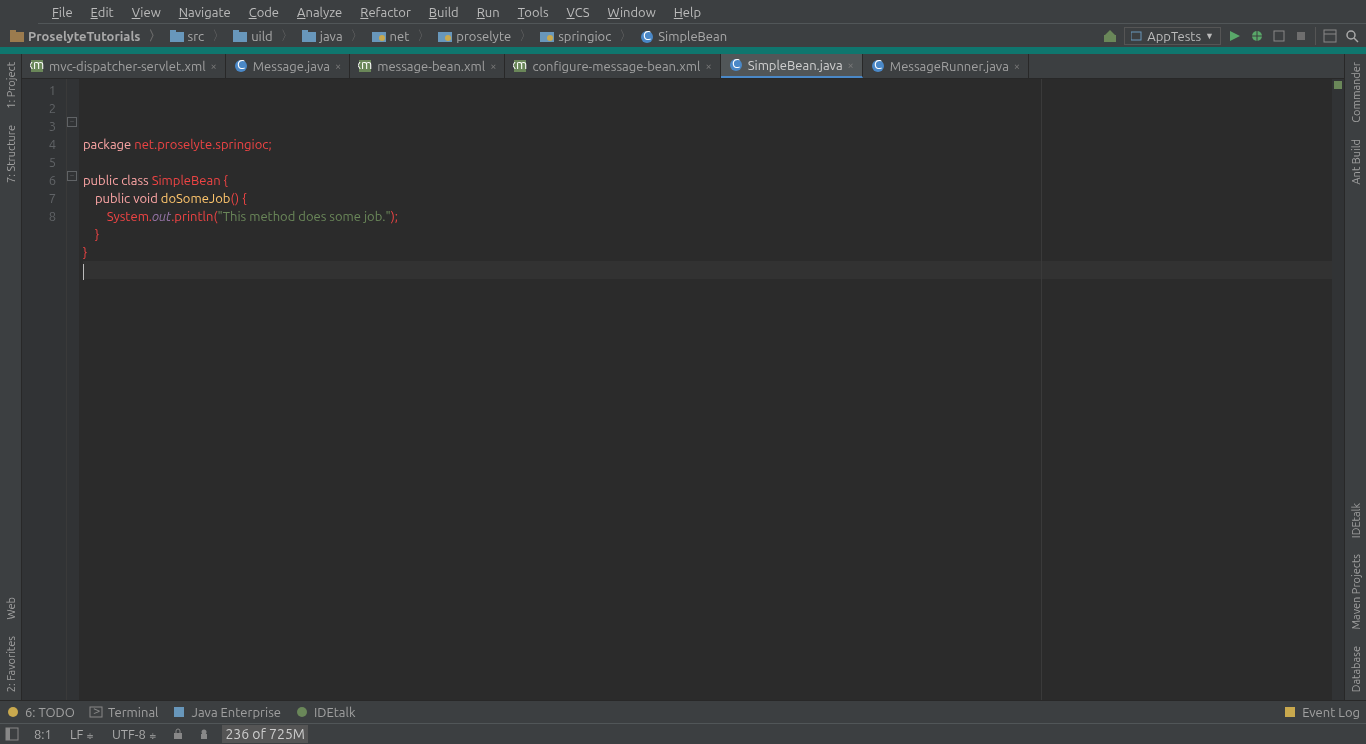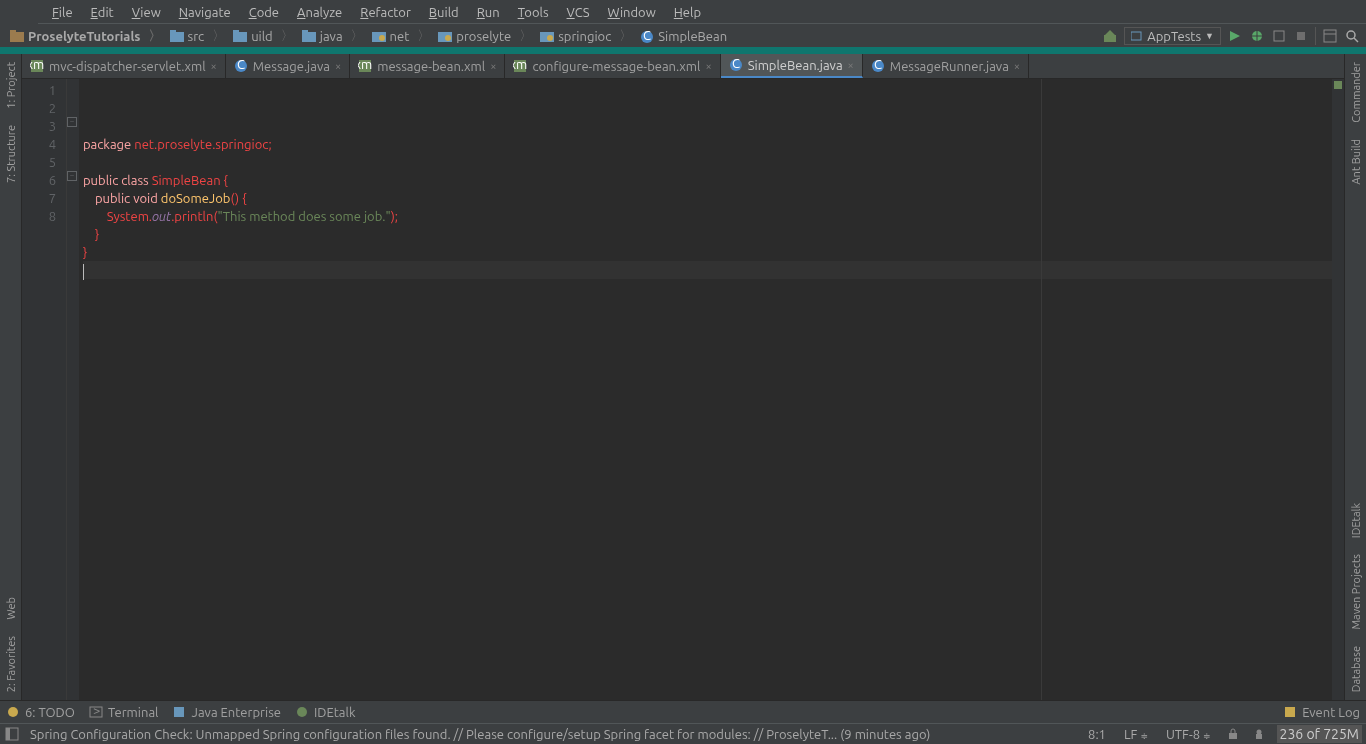--- a/index.html
+++ b/index.html
@@ -376,21 +376,20 @@
       </div>
     </div>
 
   <div class="status">
     <span class="tb-ico">
         <svg width="14" height="14">
           <rect x="1" y="1" width="12" height="12" fill="none" stroke="#888"></rect>
           <rect x="1" y="1" width="4" height="12" fill="#888"></rect>
         </svg>
       </span>
-    <span class="msg">Spring Configuration Check: Unmapped Spring configuration files found. // Please configure/setup Spring facet for modules: // ProselyteT... (9 minutes ago)</span>
     <span class="cell">8:1</span>
     <span class="cell"><span>LF</span> <span style="font-size:9px;">≑</span></span>
     <span class="cell"><span>UTF-8</span> <span style="font-size:9px;">≑</span></span>
     <span class="tb-ico">
         <svg width="12" height="12">
           <rect x="2" y="5" width="8" height="6" fill="#888"></rect>
           <path d="M4 5 v-2 a2 2 0 0 1 4 0 v2" fill="none" stroke="#888"></path>
         </svg>
       </span>
     <span class="tb-ico">

